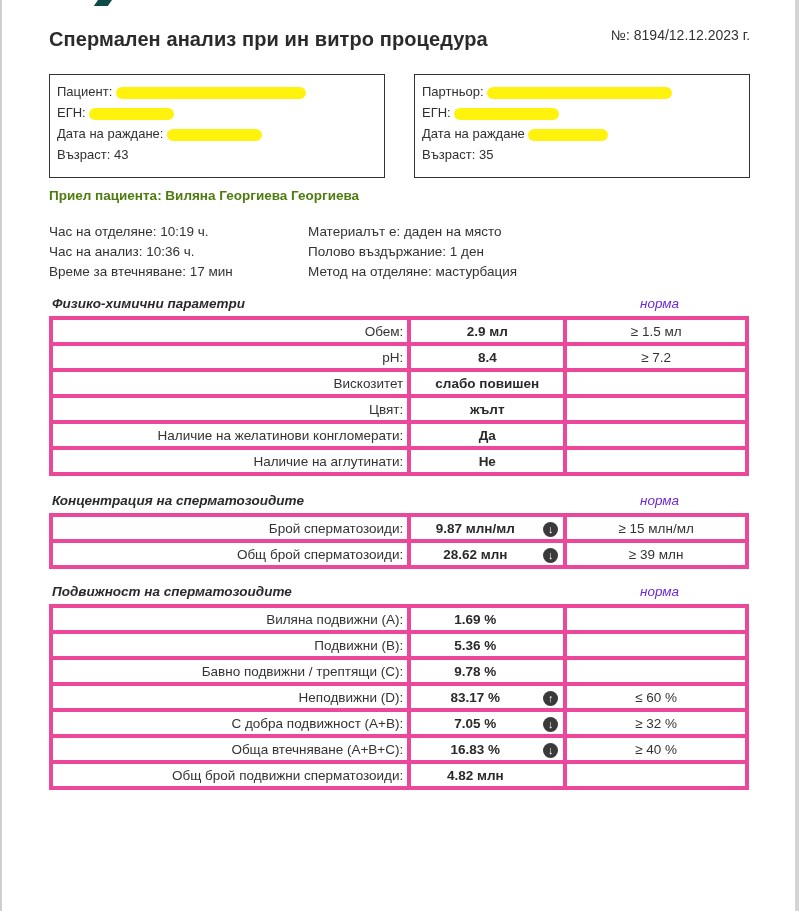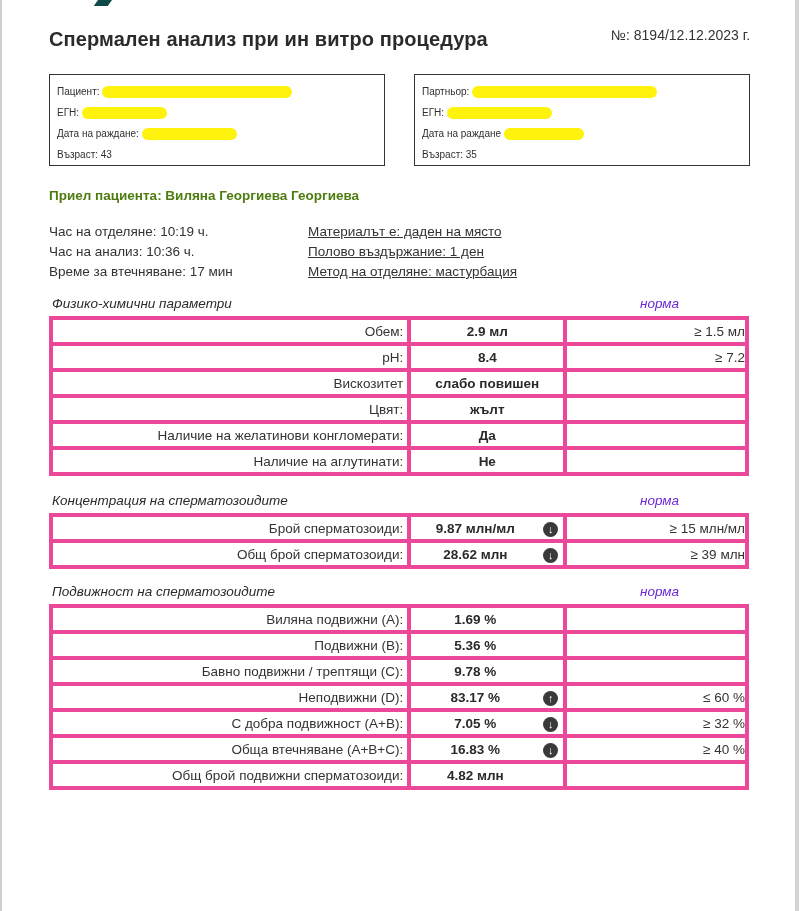--- a/index.html
+++ b/index.html
@@ -10,39 +10,39 @@
     color: #2a2a2a;
     position: relative;
   }
   .edge-left { position: absolute; left: 0; top: 0; width: 2px; height: 911px; background: #cfcfcf; }
   .edge-right { position: absolute; left: 795px; top: 0; width: 4px; height: 911px; background: #d4d4d4; }
   .logo-frag { position: absolute; left: 98px; top: -6px; width: 14px; height: 12px; background: #0f4a48; transform: skewX(-35deg); }
 
   .title { position: absolute; left: 49px; top: 28px; font-size: 20px; font-weight: bold; color: #2b2b2b; letter-spacing: 0.1px; }
   .docnum { position: absolute; left: 611px; top: 27px; font-size: 14px; color: #333; }
 
-  .pbox { position: absolute; top: 74px; height: 92px; border: 1px solid #333; box-sizing: border-box; padding: 6px 7px; font-size: 10px; line-height: 21px; color: #2f2f2f; }
+  .pbox { position: absolute; top: 74px; height: 104px; border: 1px solid #333; box-sizing: border-box; padding: 6px 7px; font-size: 13px; line-height: 21px; color: #2f2f2f; }
   .pbox.patient { left: 49px; width: 336px; }
   .pbox.partner { left: 414px; width: 336px; }
   .pline { white-space: nowrap; }
   .redact { display: inline-block; height: 12px; background: #fff200; border-radius: 6px; vertical-align: middle; opacity: 0.95; }
 
   .receiver { position: absolute; left: 49px; top: 188px; font-size: 13.5px; font-weight: bold; color: #4d7c0f; }
   .meta { position: absolute; top: 222px; font-size: 13.5px; line-height: 20px; color: #333; }
   .meta.left { left: 49px; }
-  .meta.right { left: 308px; text-decoration: underline; }
+  .meta.right { left: 308px; }
 
-  .sec-title { position: absolute; left: 52px; font-size: 13.5px; font-weight: normal; font-style: italic; color: #2a2a2a; }
+  .sec-title { position: absolute; left: 52px; font-size: 13.5px; font-weight: bold; font-style: italic; color: #2a2a2a; }
   .norm-label { position: absolute; left: 640px; font-size: 13.5px; color: #6d28d9; font-style: italic; }
 
   table.res { position: absolute; left: 49px; width: 700px; border-collapse: collapse; font-size: 13.5px; color: #333; }
   table.res td { border: 4px solid #ec4899; height: 26px; padding: 0; box-sizing: border-box; }
   td.lbl { width: 349px; text-align: right; padding-right: 4px !important; }
   td.val { width: 152px; text-align: center; font-weight: bold; position: relative; color: #2a2a2a; }
-  td.norm { width: 177px; text-align: right; }
+  td.norm { width: 177px; text-align: center; }
   .flag { position: absolute; right: 5px; top: 5px; width: 15px; height: 15px; border-radius: 50%; background: #3a3a3a; color: #fff; font-size: 11px; line-height: 15px; text-align: center; font-weight: bold; }
   .valtext { position: relative; left: -12px; }
 </style>
 </head>
 <body>
 
 <div class="edge-left"></div>
 <div class="edge-right"></div>
 <div class="logo-frag"></div>
 

